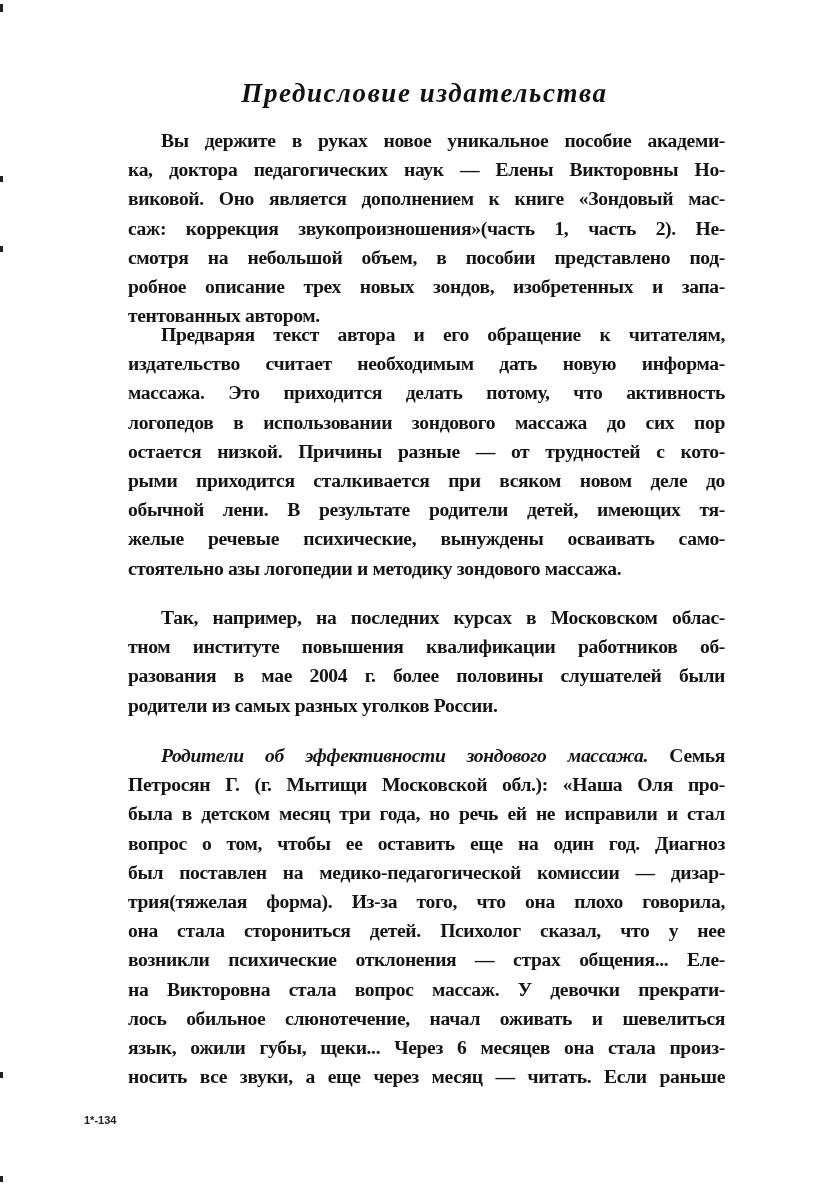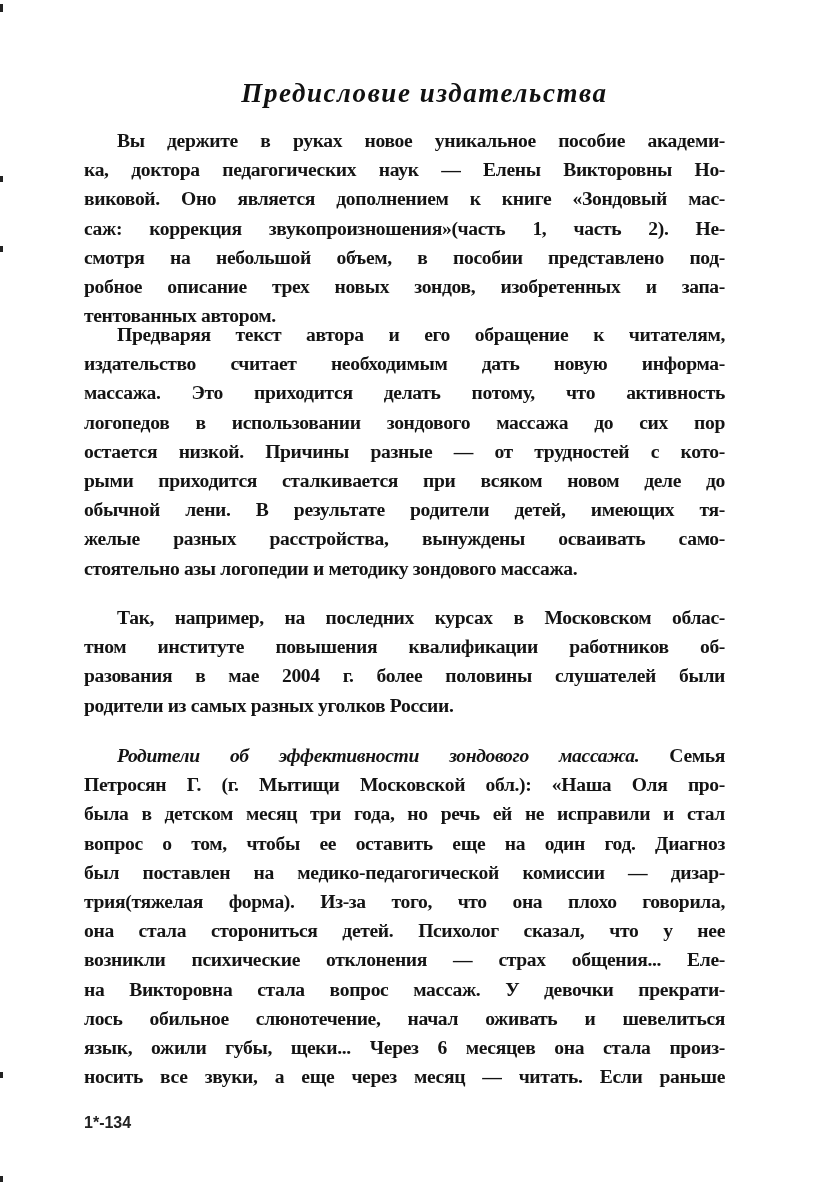--- a/index.html
+++ b/index.html
@@ -12,28 +12,28 @@
   .title {
     position: absolute; left: 0; width: 833px; top: 70px;
     text-align: center; font-size: 27px; font-weight: bold; font-style: italic;
     letter-spacing: 1.6px; color: #111;
   }
   .para {
     position: absolute; left: 84px; width: 641px;
     font-size: 19.6px; font-weight: bold; line-height: 29.2px;
     text-align: justify; letter-spacing: -0.35px; word-spacing: 0px;
   }
-  .line { display: block; height: 29.2px; white-space: nowrap; text-align-last: justify; text-align: justify; }
+  .line { display: block; height: 29.2px; white-space: nowrap; text-align-last: justify; text-align: justify; margin-left: 44px; }
   .line.last { text-align-last: left; }
   .line.indent { padding-left: 33px; }
   .runin { font-style: italic; }
   .footer {
     position: absolute; left: 84px; top: 1114px;
     font-family: "Liberation Sans", "DejaVu Sans", sans-serif;
-    font-size: 16px; font-weight: bold; color: #222;
+    font-size: 11px; font-weight: bold; color: #222;
   }
   .mark { position: absolute; left: 0; width: 3px; background: #222; }
 </style>
 </head>
 <body>
 
 <div class="page">
 
   <div class="mark" style="top:4px;height:8px;"></div>
   <div class="mark" style="top:176px;height:6px;"></div>
@@ -54,21 +54,21 @@
   </div>
 
   <div class="para" style="top:320px;">
     <span class="line indent">Предваряя  текст автора и его обращение к читателям,</span>
     <span class="line">издательство  считает необходимым дать новую информа-</span>
     <span class="line">массажа. Это  приходится делать потому,  что активность</span>
     <span class="line">логопедов в использовании зондового массажа   до сих пор</span>
     <span class="line">остается низкой. Причины разные — от трудностей с кото-</span>
     <span class="line">рыми приходится сталкивается при всяком новом деле до</span>
     <span class="line">обычной лени. В результате родители детей, имеющих тя-</span>
-    <span class="line">желые разных расстройства, вынуждены осваивать само-</span>
+    <span class="line">желые речевые психические, вынуждены осваивать само-</span>
     <span class="line last">стоятельно азы логопедии и методику зондового массажа.</span>
   </div>
 
   <div class="para" style="top:603px;">
     <span class="line indent">Так, например, на последних курсах в Московском облас-</span>
     <span class="line">тном институте повышения квалификации работников об-</span>
     <span class="line">разования в мае 2004 г. более половины слушателей были</span>
     <span class="line last">родители из самых разных уголков России.</span>
   </div>
 

